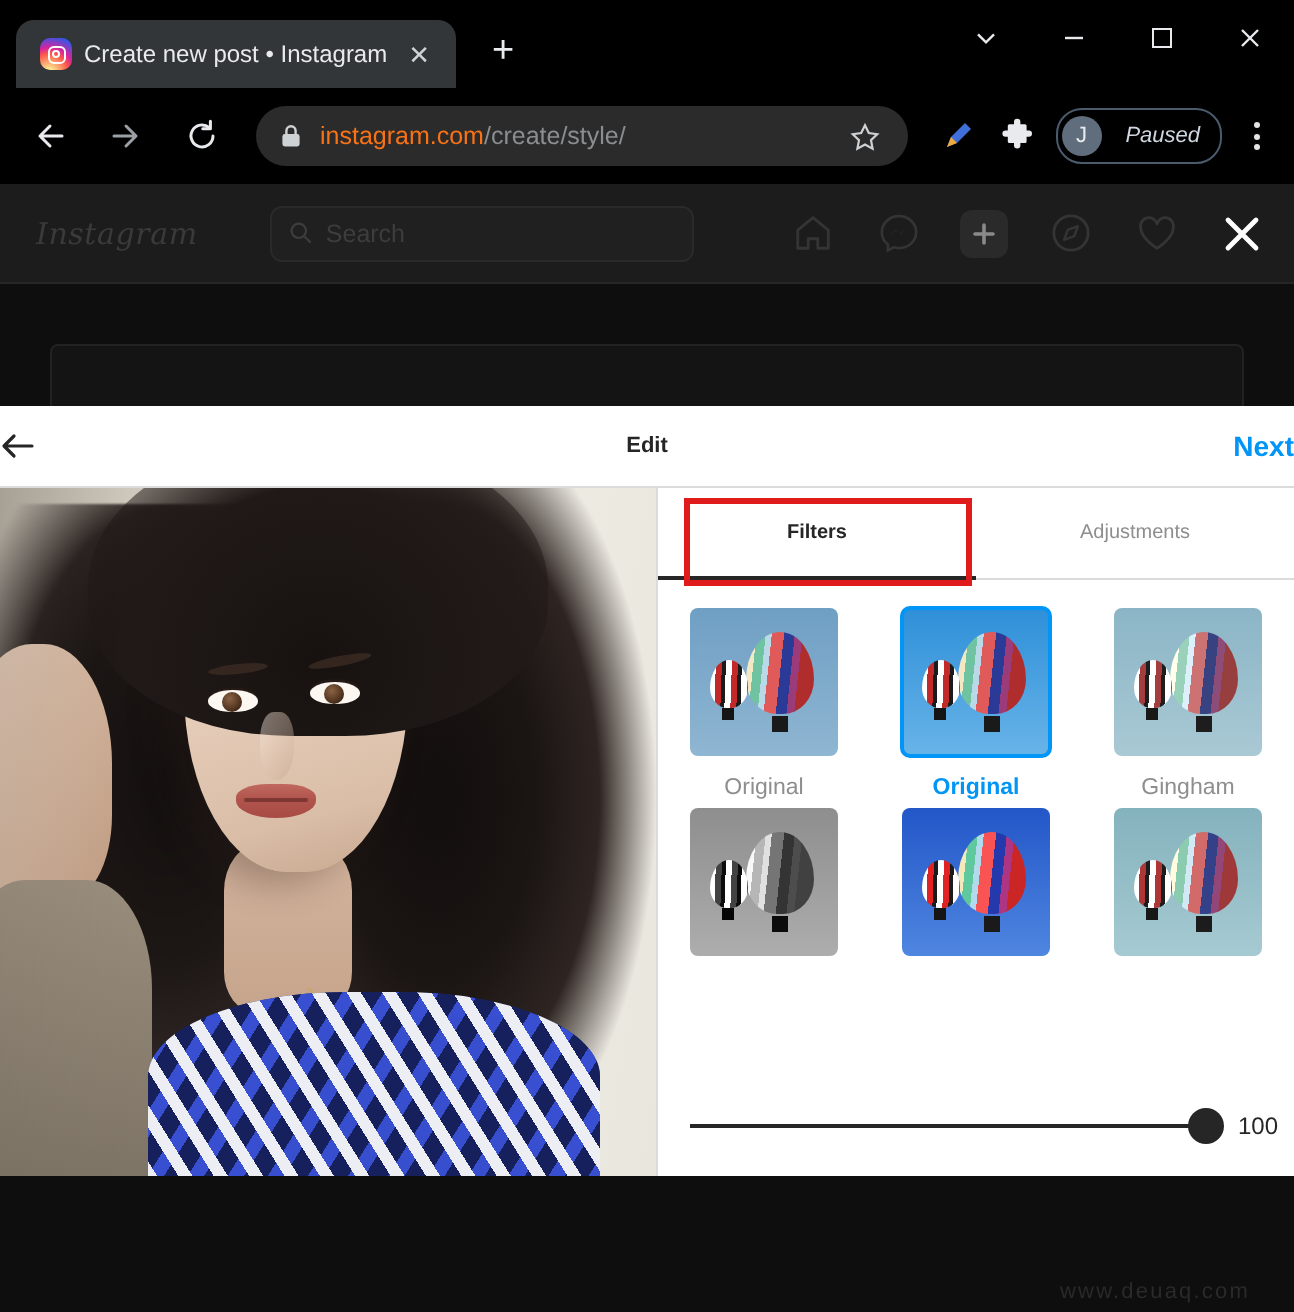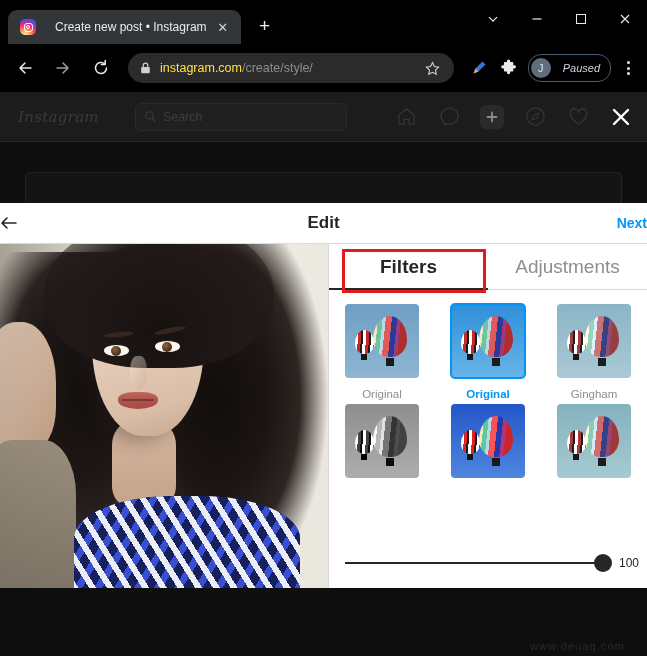--- a/index.html
+++ b/index.html
@@ -73,21 +73,21 @@
     left: 6px; top: 6px;
     width: 4px; height: 4px;
     border: 1.2px solid #fff;
     border-radius: 50%;
     box-sizing: border-box;
   }
 
   .tab-title {
     color: #e8eaed;
     font-size: 12px;
-    margin-left: 19px;
+    margin-left: 6px;
     white-space: nowrap;
     overflow: hidden;
     flex: 1 1 auto;
   }
 
   .tab-close {
     color: #cfd2d5;
     font-size: 13px;
     width: 20px; height: 20px;
     display: flex; align-items: center; justify-content: center;
@@ -158,21 +158,21 @@
     flex: 0 0 auto;
     display: flex; align-items: center; justify-content: center;
     margin-right: 8px;
   }
   .url-text {
     font-size: 12.5px;
     white-space: nowrap;
     overflow: hidden;
     flex: 1 1 auto;
   }
-  .url-domain { color: #fde047; }
+  .url-domain { color: #f97316; }
   .url-path   { color: #8b8e91; }
 
   .star-btn {
     width: 22px; height: 22px;
     display: flex; align-items: center; justify-content: center;
     color: #d4d6d8;
     flex: 0 0 auto;
   }
 
   .ext-icon {
@@ -372,21 +372,21 @@
   #modal-back {
     position: absolute;
     left: -8px;
     width: 34px; height: 34px;
     display: flex; align-items: center; justify-content: center;
     color: #262626;
   }
   #modal-title {
     flex: 1 1 auto;
     text-align: center;
-    font-size: 17px;
+    font-size: 11px;
     font-weight: bold;
     color: #262626;
   }
   #modal-next {
     position: absolute;
     right: 0px;
     font-size: 14px;
     font-weight: bold;
     color: #0095f6;
     white-space: nowrap;
@@ -559,21 +559,21 @@
     display: flex;
     height: 45px;
     border-bottom: 1px solid #dbdbdb;
     position: relative;
   }
   .ftab {
     flex: 1 1 0;
     display: flex;
     align-items: center;
     justify-content: center;
-    font-size: 19px;
+    font-size: 10px;
     color: #8e8e8e;
     position: relative;
   }
   .ftab.active {
     color: #262626;
     font-weight: bold;
   }
   .ftab.active::after {
     content: "";
     position: absolute;

